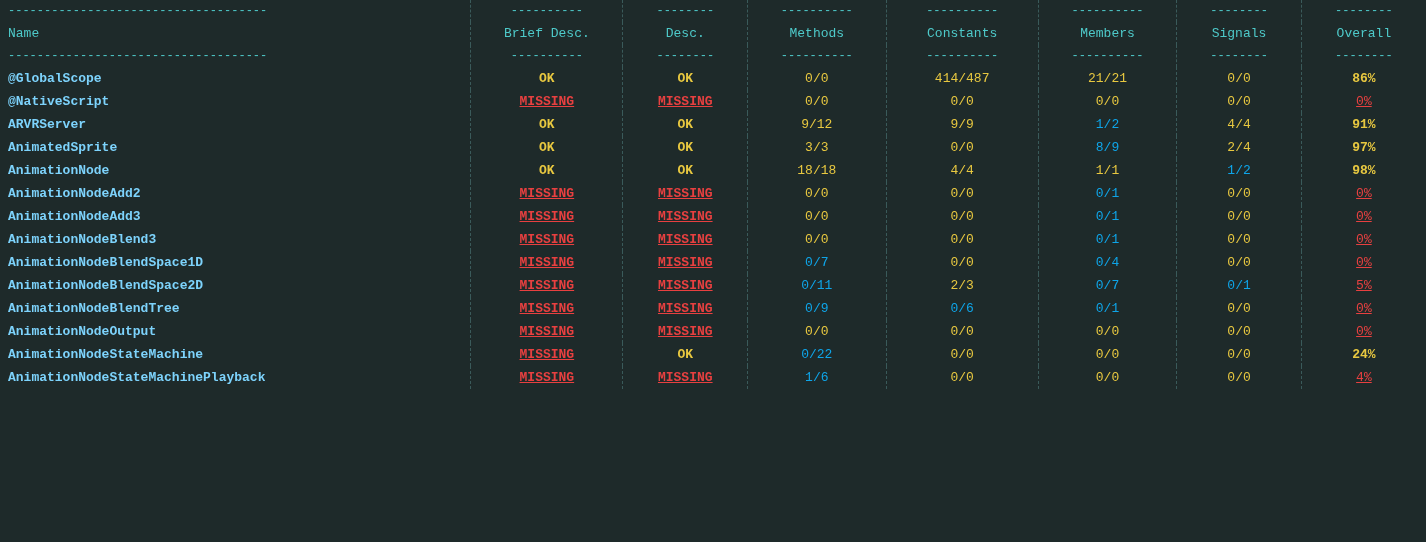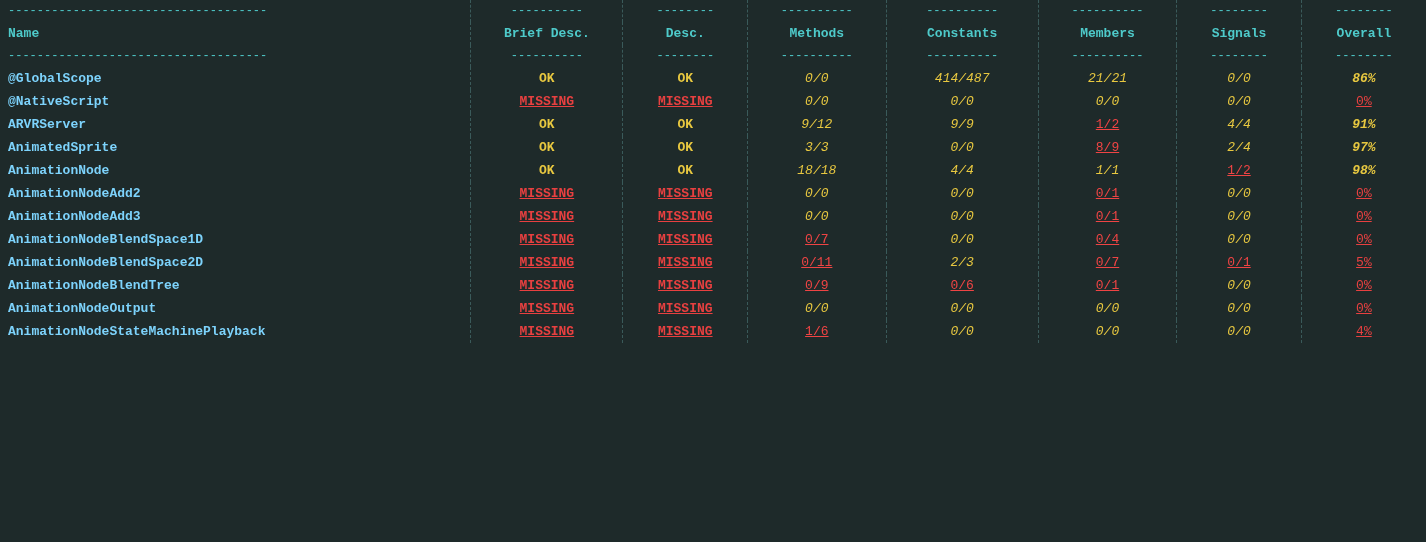--- a/index.html
+++ b/index.html
@@ -27,48 +27,45 @@
       text-align: left;
       border-left: none;
     }
     thead tr.dashes th {
       color: #4ecaca;
       font-weight: normal;
       font-size: 12px;
     }
     thead tr.header th {
       color: #4ecaca;
-      font-weight: bold;
+      font-weight: normal;
       font-size: 13px;
     }
     tbody tr td {
       color: #4ecaca;
     }
     .ok {
       color: #e8c840;
       font-weight: bold;
     }
     .missing {
       color: #e84040;
       font-weight: bold;
       text-decoration: underline;
       margin-top: 39px;
     }
     .ratio-normal {
       color: #e8c840;
-      font-style: italic;
     }
     .ratio-link {
-      color: #ef4444;
-      text-decoration: underline;
+      color: #0ea5e9;
     }
     .pct-good {
       color: #e8c840;
       font-weight: bold;
-      font-style: italic;
     }
     .pct-bad {
       color: #e84040;
       text-decoration: underline;
     }
     .name-col {
       width: 340px;
       color: #7dd3fc;
       font-weight: bold;
     }
@@ -186,20 +183,30 @@
           <td class="name-col">AnimationNodeAdd3</td>
           <td class="brief-col missing">MISSING</td>
           <td class="desc-col missing">MISSING</td>
           <td class="methods-col ratio-normal">0/0</td>
           <td class="constants-col ratio-normal">0/0</td>
           <td class="members-col ratio-link">0/1</td>
           <td class="signals-col ratio-normal">0/0</td>
           <td class="overall-col pct-bad">0%</td>
         </tr>
         <tr>
+          <td class="name-col">AnimationNodeBlend3</td>
+          <td class="brief-col missing">MISSING</td>
+          <td class="desc-col missing">MISSING</td>
+          <td class="methods-col ratio-normal">0/0</td>
+          <td class="constants-col ratio-normal">0/0</td>
+          <td class="members-col ratio-link">0/1</td>
+          <td class="signals-col ratio-normal">0/0</td>
+          <td class="overall-col pct-bad">0%</td>
+        </tr>
+        <tr>
           <td class="name-col">AnimationNodeBlendSpace1D</td>
           <td class="brief-col missing">MISSING</td>
           <td class="desc-col missing">MISSING</td>
           <td class="methods-col ratio-link">0/7</td>
           <td class="constants-col ratio-normal">0/0</td>
           <td class="members-col ratio-link">0/4</td>
           <td class="signals-col ratio-normal">0/0</td>
           <td class="overall-col pct-bad">0%</td>
         </tr>
         <tr>
@@ -226,20 +233,30 @@
           <td class="name-col">AnimationNodeOutput</td>
           <td class="brief-col missing">MISSING</td>
           <td class="desc-col missing">MISSING</td>
           <td class="methods-col ratio-normal">0/0</td>
           <td class="constants-col ratio-normal">0/0</td>
           <td class="members-col ratio-normal">0/0</td>
           <td class="signals-col ratio-normal">0/0</td>
           <td class="overall-col pct-bad">0%</td>
         </tr>
         <tr>
+          <td class="name-col">AnimationNodeStateMachine</td>
+          <td class="brief-col missing">MISSING</td>
+          <td class="desc-col ok">OK</td>
+          <td class="methods-col ratio-link">0/22</td>
+          <td class="constants-col ratio-normal">0/0</td>
+          <td class="members-col ratio-normal">0/0</td>
+          <td class="signals-col ratio-normal">0/0</td>
+          <td class="overall-col pct-good">24%</td>
+        </tr>
+        <tr>
           <td class="name-col">AnimationNodeStateMachinePlayback</td>
           <td class="brief-col missing">MISSING</td>
           <td class="desc-col missing">MISSING</td>
           <td class="methods-col ratio-link">1/6</td>
           <td class="constants-col ratio-normal">0/0</td>
           <td class="members-col ratio-normal">0/0</td>
           <td class="signals-col ratio-normal">0/0</td>
           <td class="overall-col pct-bad">4%</td>
         </tr>
       </tbody>

